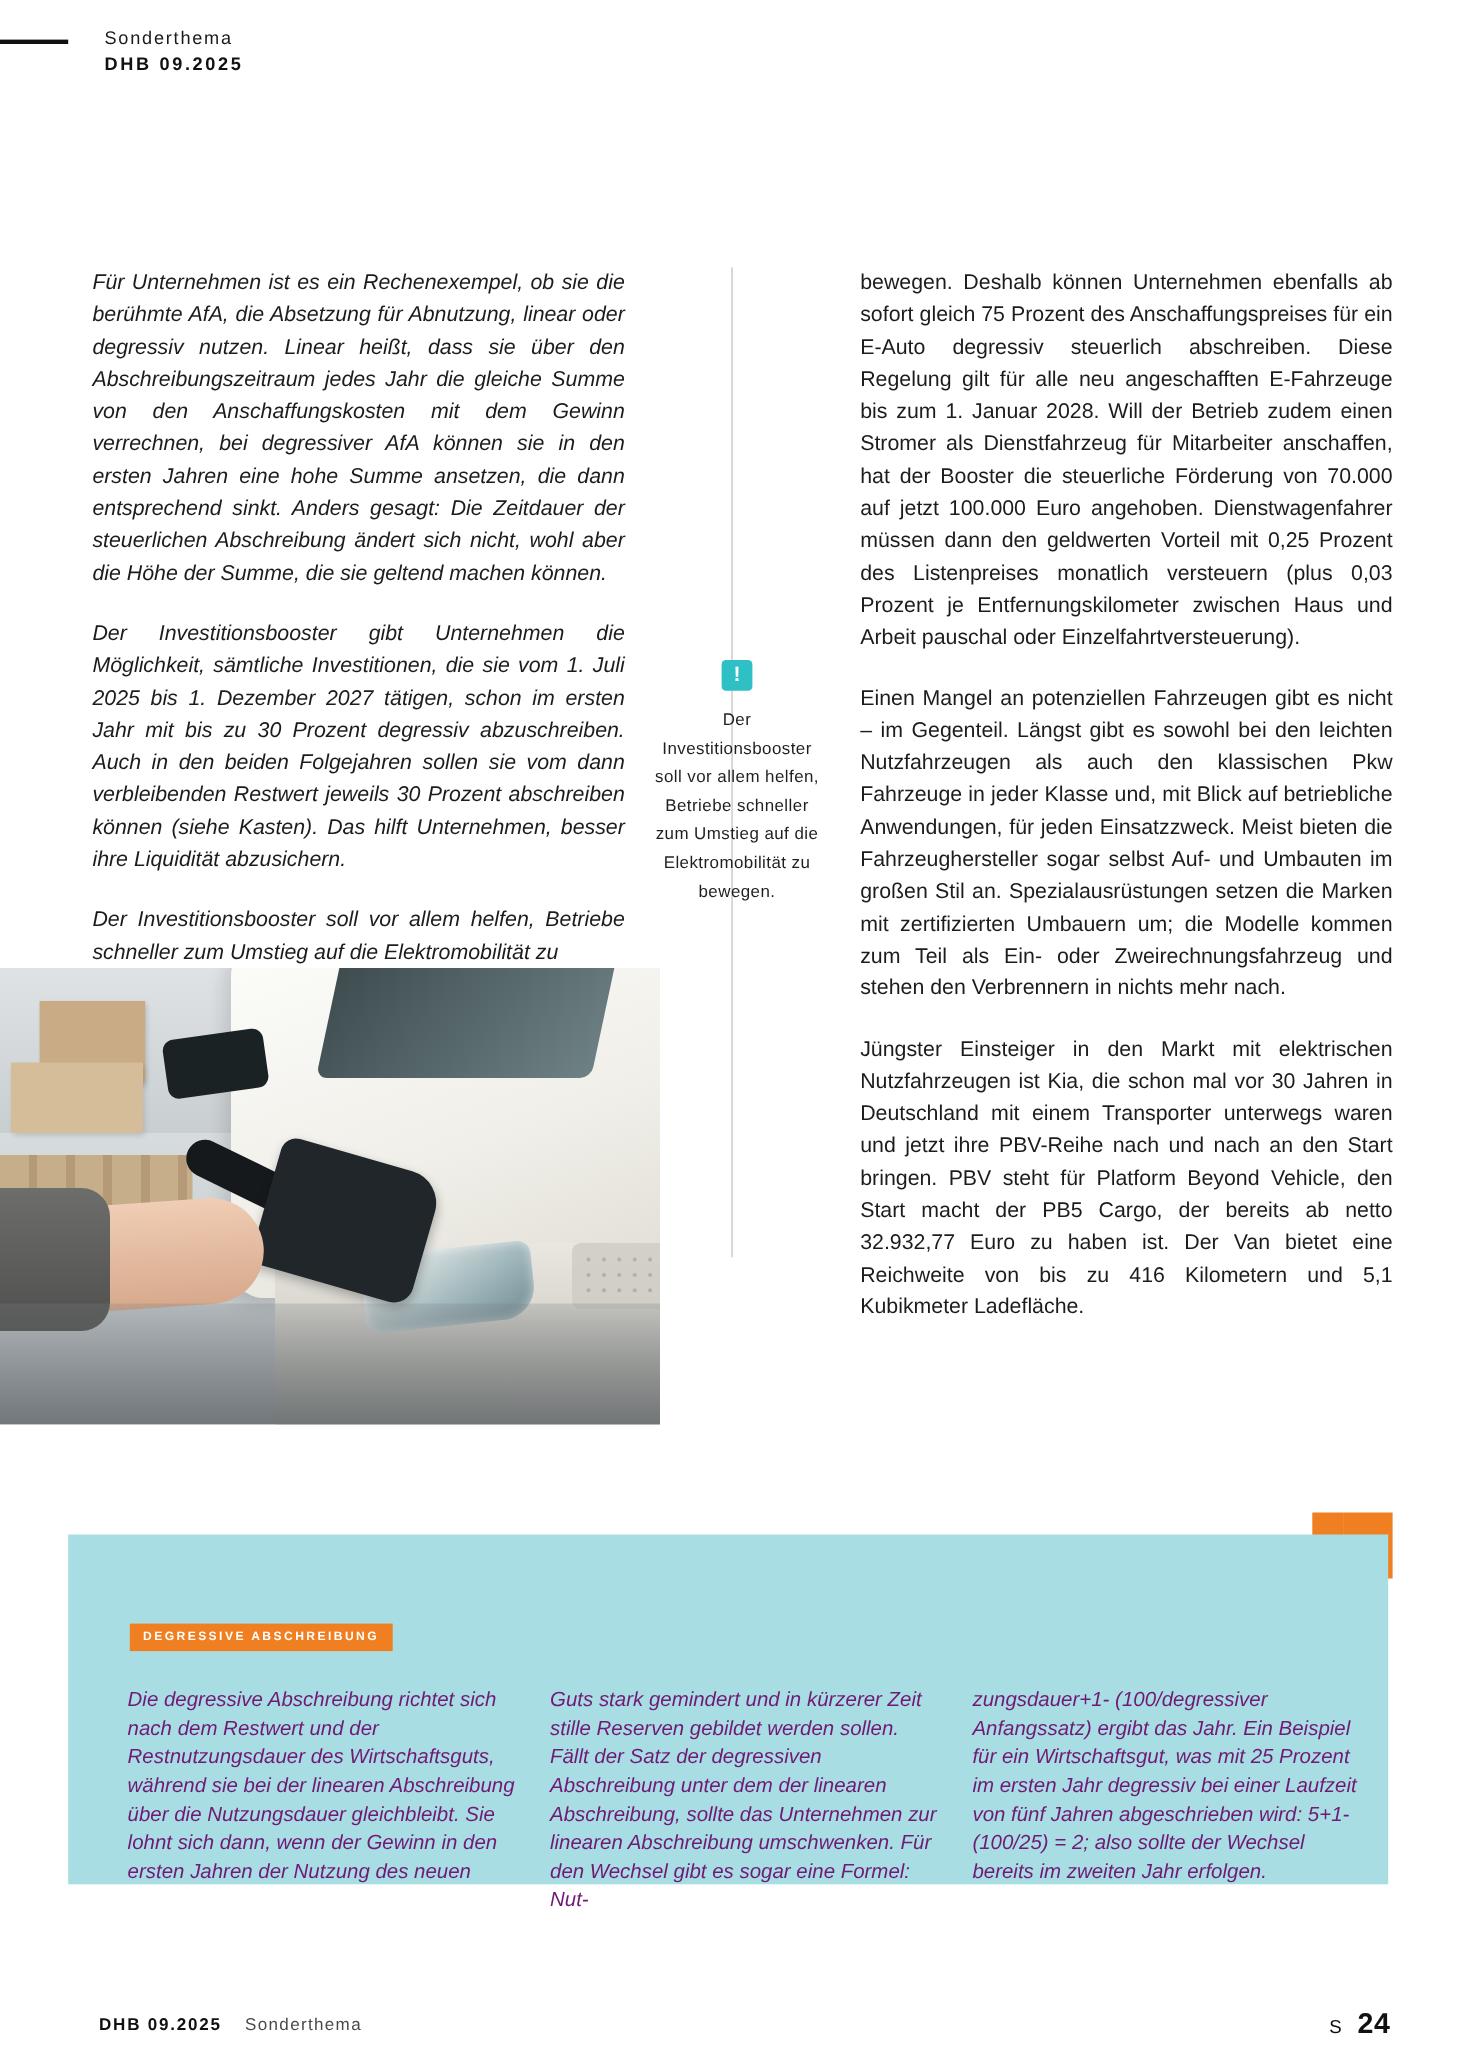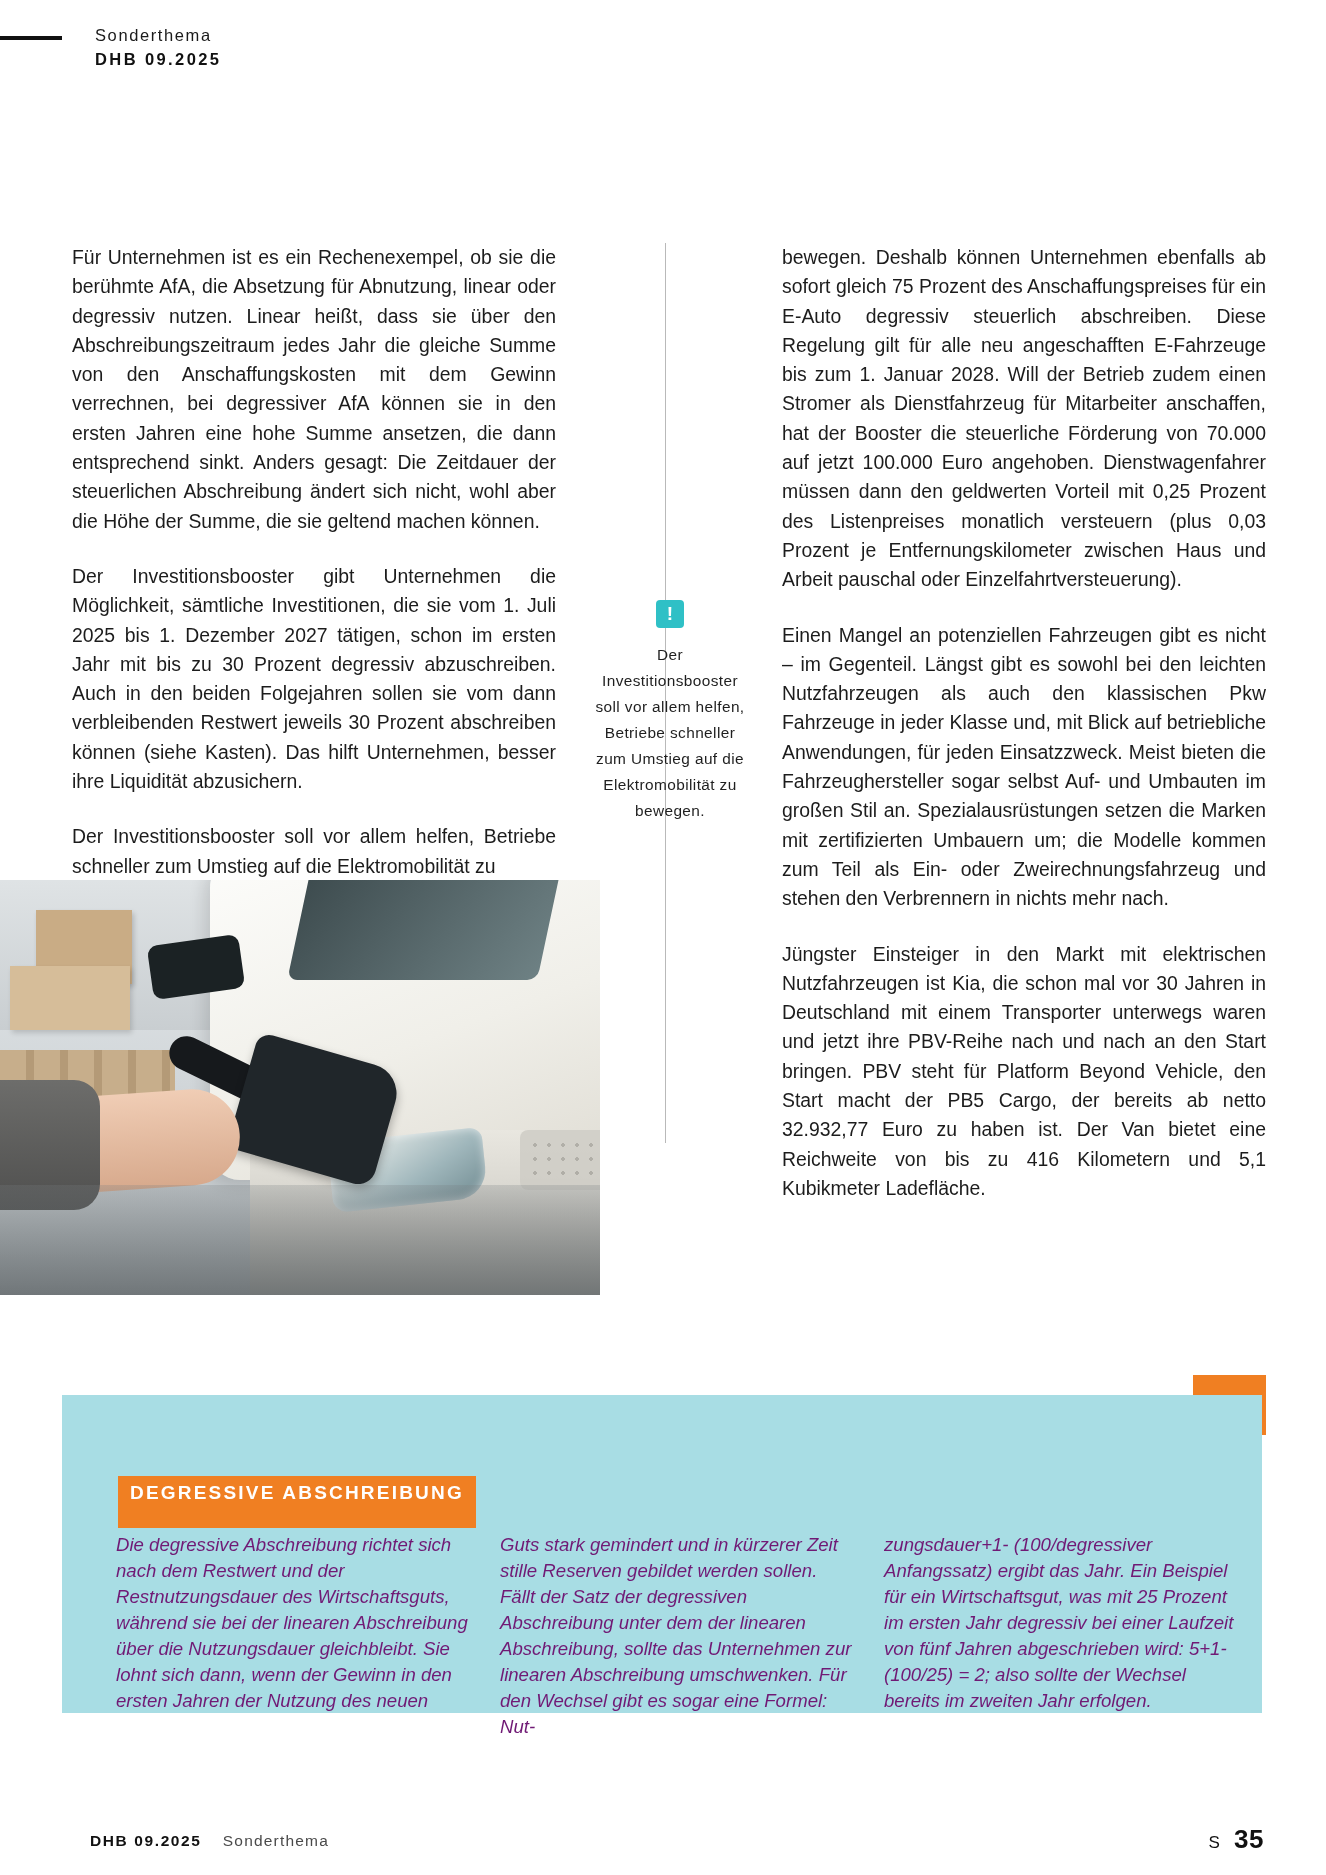--- a/index.html
+++ b/index.html
@@ -44,21 +44,21 @@
     line-height: 1.35;
     margin-top: 2px;
   }
 
   
   .col {
     position: absolute;
     top: 243px;
     width: 484px;
   }
-  .col-left { left: 72px; }
+  .col-left { left: 84px; font-style: italic; }
   .col-right { left: 782px; }
 
   .col p {
     margin: 0 0 26px 0;
     font-size: 19.4px;
     line-height: 29.3px;
     text-align: justify;
     text-justify: inter-word;
     hyphens: manual;
     color: #1c1c1c;
@@ -233,24 +233,24 @@
     width: 28px;
     height: 22px;
     background: #f07f22;
   }
   .infobox-title {
     position: absolute;
     left: 118px;
     top: 1476px;
     background: #f07f22;
     color: #ffffff;
-    font-size: 19px;
+    font-size: 11px;
     font-weight: bold;
     letter-spacing: 2.2px;
-    padding: 6px 12px 24px 12px;
+    padding: 6px 12px 7px 12px;
   }
   .ib-col {
     position: absolute;
     top: 1532px;
     width: 355px;
     font-size: 18.6px;
     line-height: 26px;
     color: #701a75;
     font-style: italic;
   }
@@ -348,14 +348,14 @@
 </div>
 
 <div class="footer-left">
   <span class="issue">DHB 09.2025</span>
   <span>&nbsp;&nbsp;</span>
   <span class="sec">Sonderthema</span>
 </div>
 <div class="footer-right">
   <span class="s">S</span>
   <span>&nbsp;</span>
-  <span class="num">35</span>
+  <span class="num">24</span>
 </div>
 
 </body></html>

